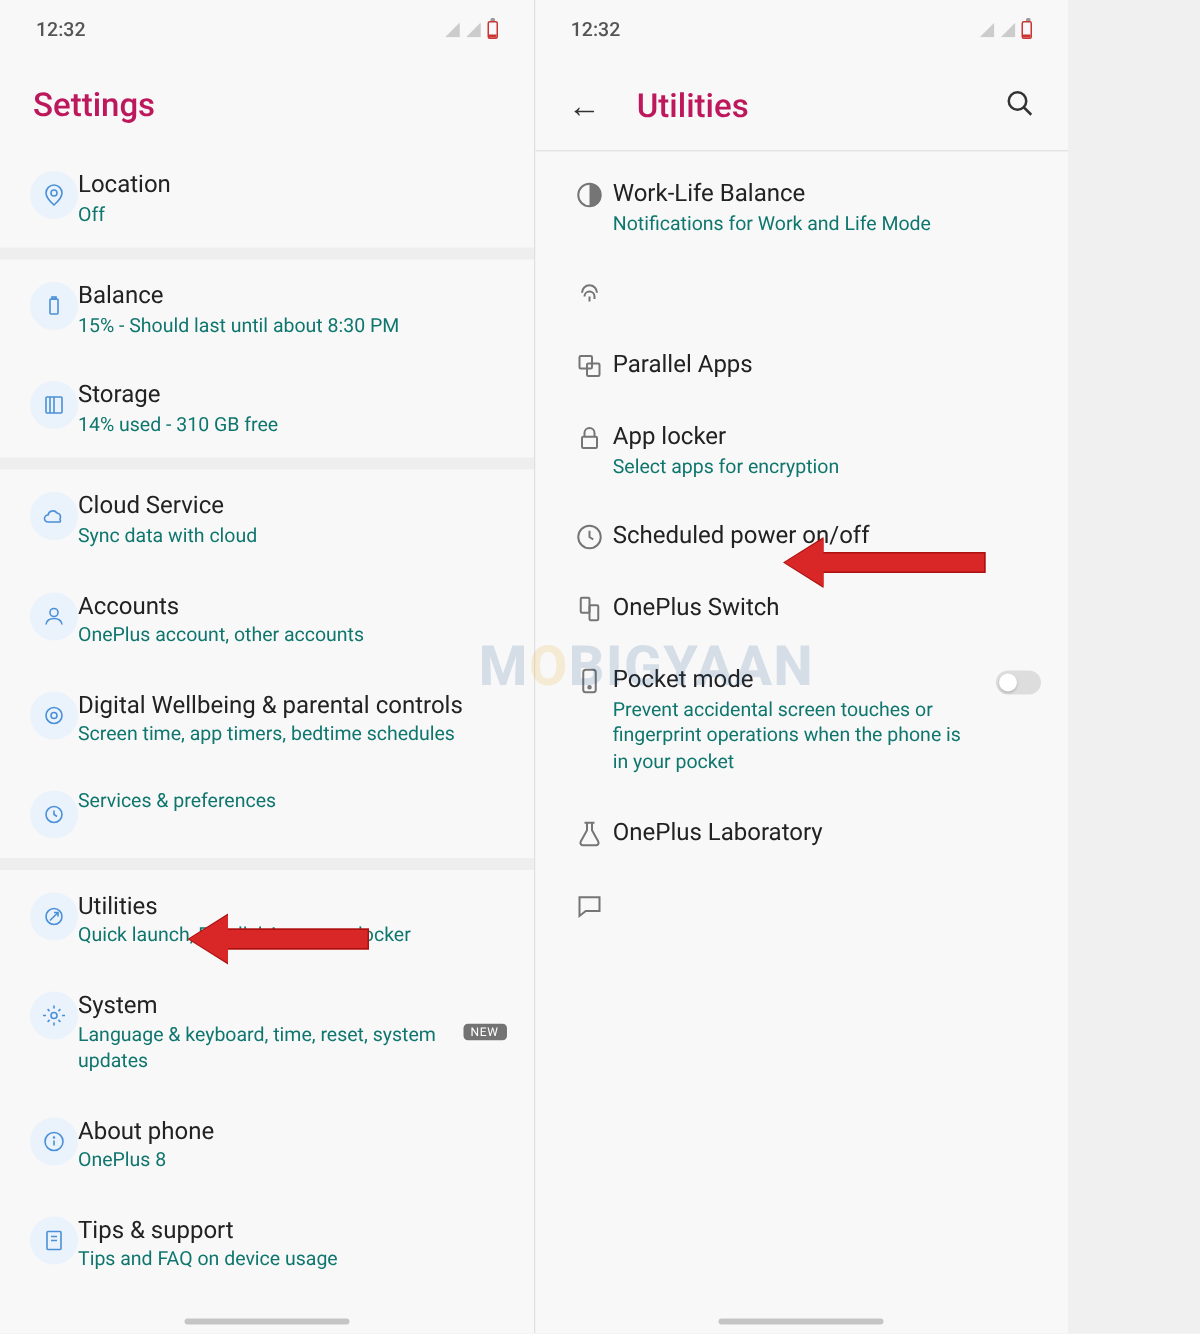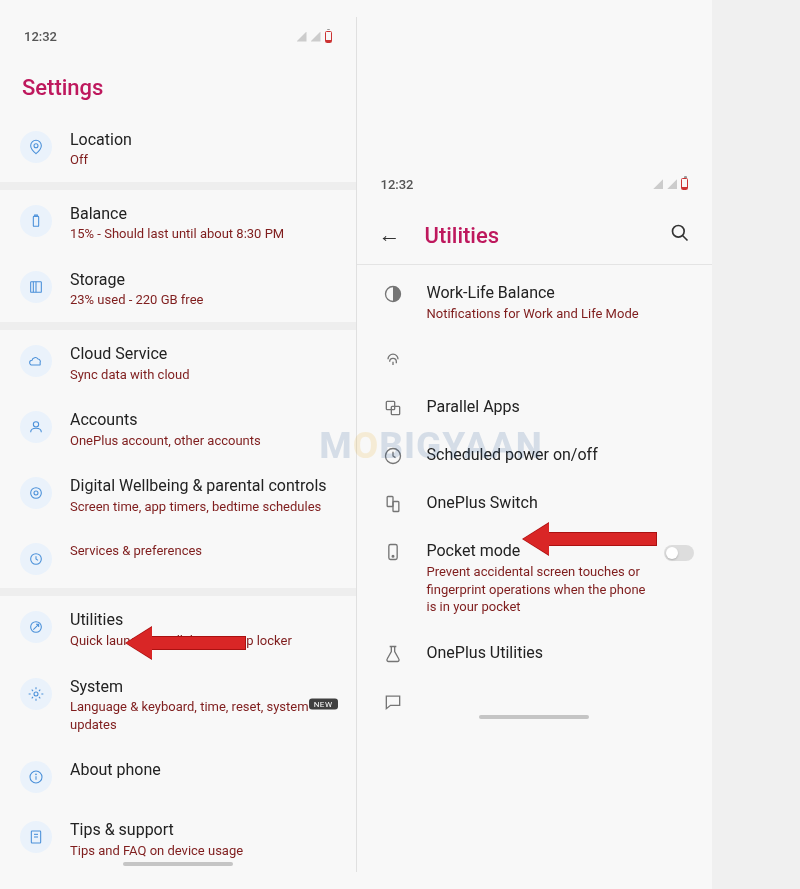--- a/index.html
+++ b/index.html
@@ -1,17 +1,17 @@
 <!DOCTYPE html>
 <html><head>
   <meta charset="utf-8">
   <style>
     * { box-sizing: border-box; margin: 0; padding: 0; }
     body { font-family: -apple-system, BlinkMacSystemFont, "Segoe UI", Roboto, sans-serif; background: #f0f0f0; }
-    .container { display: flex; width: 712px; height: 889px; background: #f8f8f8; align-items: center; }
+    .container { display: flex; width: 712px; height: 889px; background: #f8f8f8; }
     .phone { flex: 1; background: #f8f8f8; display: flex; flex-direction: column; position: relative; }
     .phone:first-child { border-right: 1px solid #e0e0e0; }
     
     .status-bar { display: flex; justify-content: space-between; align-items: center; padding: 10px 24px; height: 40px; }
     .status-time { font-size: 13px; color: #555; font-weight: 500; }
     .status-icons { display: flex; gap: 4px; align-items: center; }
     .sig { width: 10px; height: 10px; background: #ccc; clip-path: polygon(0% 100%, 100% 100%, 100% 0%); }
     .bat { width: 7px; height: 12px; border: 1.2px solid #999; border-radius: 1.5px; position: relative; }
     .bat::after { content:""; position:absolute; top:-3px; left:1.5px; width:3px; height:1.5px; background:#999; border-radius:1px 1px 0 0; }
     .bat.red { border-color:#c33; }
@@ -20,29 +20,29 @@
     .header { padding: 18px 22px 16px; }
     .header-title { font-size: 22px; color: #be185d; font-weight: 500; }
     .header-row { display:flex; align-items:center; gap:24px; }
     .back-arrow { font-size: 22px; color: #333; cursor:pointer; user-select:none; }
     .search-icon { margin-left:auto; }
     
     .divider-thin { height: 1px; background:#e4e4e4; margin: 0 0 4px; }
     .section-gap { height: 8px; background:#eeeeee; }
 
     .list { flex:1; overflow: hidden; }
-    .item { display:flex; align-items:flex-start; padding: 13px 20px; gap: 18px; cursor:pointer; position:relative; }
+    .item { display:flex; align-items:flex-start; padding: 13px 20px; cursor:pointer; position:relative; }
     .icon-circle { width:32px; height:32px; min-width:32px; border-radius:50%; background:#eaf2fb; display:flex; align-items:center; justify-content:center; margin-top:2px; }
     .icon-circle svg { width:16px; height:16px; stroke:#4a90d9; fill:none; stroke-width:1.6; }
     .icon-plain { width:32px; min-width:32px; display:flex; align-items:center; justify-content:center; margin-top:2px; }
     .icon-plain svg { width:20px; height:20px; stroke:#757575; fill:none; stroke-width:1.6; }
     .item-text { flex:1; min-width:0; }
     .item-title { font-size: 16px; color:#222; line-height:1.35; }
-    .item-sub { font-size: 13px; color:#7f1d1d; line-height:1.35; margin-top:1px; }
-    .badge-new { position:absolute; right:18px; top:50%; transform:translateY(-50%); background:#404040; color:#fff; font-size:8px; padding:1px 5px; border-radius:3px; letter-spacing:0.5px; }
+    .item-sub { font-size: 13px; color:#0f766e; line-height:1.35; margin-top:1px; }
+    .badge-new { position:absolute; right:18px; top:50%; transform:translateY(-50%); background:#737373; color:#fff; font-size:8px; padding:1px 5px; border-radius:3px; letter-spacing:0.5px; }
     .toggle { position:absolute; right:18px; top:18px; width:30px; height:16px; background:#ddd; border-radius:10px; }
     .toggle::after { content:""; position:absolute; width:12px; height:12px; background:#fff; border-radius:50%; top:2px; left:2px; box-shadow:0 1px 2px rgba(0,0,0,0.2); }
 
     .arrow { position:absolute; z-index:5; pointer-events:none; }
     .arrow-shape { position:relative; }
     .arrow-body { background:#d92626; border:1px solid #a11; height:14px; }
     .arrow-head { width:0; height:0; border-top:16px solid transparent; border-bottom:16px solid transparent; border-right:26px solid #d92626; position:absolute; left:-24px; top:-9px; }
     .arrow-head::before { content:""; position:absolute; left:-1px; top:-17px; width:0; height:0; border-top:17px solid transparent; border-bottom:17px solid transparent; border-right:27px solid #a11; z-index:-1; }
 
     .nav-handle { position:absolute; bottom:6px; left:50%; transform:translateX(-50%); width:110px; height:4px; background:#c5c5c5; border-radius:3px; }
@@ -102,21 +102,21 @@
       <div class="item">
         <div class="icon-circle">
             <svg viewBox="0 0 24 24">
               <rect x="4" y="4" width="16" height="16" rx="1"></rect>
               <line x1="8" y1="4" x2="8" y2="20"></line>
               <line x1="12" y1="4" x2="12" y2="20"></line>
             </svg>
           </div>
         <div class="item-text">
             <div class="item-title">Storage</div>
-            <div class="item-sub">23% used - 220 GB free</div>
+            <div class="item-sub">14% used - 310 GB free</div>
           </div>
       </div>
 
       <div class="section-gap"></div>
 
       <div class="item">
         <div class="icon-circle">
             <svg viewBox="0 0 24 24">
               <path d="M18 15a4 4 0 0 0-3-6 5 5 0 0 0-9 2 3.5 3.5 0 0 0 0 7h12a3 3 0 0 0 0-3z"></path>
             </svg>
@@ -197,20 +197,21 @@
       <div class="item">
         <div class="icon-circle">
             <svg viewBox="0 0 24 24">
               <circle cx="12" cy="12" r="9"></circle>
               <line x1="12" y1="11" x2="12" y2="16"></line>
               <circle cx="12" cy="8" r="0.5" fill="#4a90d9"></circle>
             </svg>
           </div>
         <div class="item-text">
             <div class="item-title">About phone</div>
+            <div class="item-sub">OnePlus 8</div>
           </div>
       </div>
 
       <div class="item">
         <div class="icon-circle">
             <svg viewBox="0 0 24 24">
               <rect x="5" y="3" width="14" height="18" rx="1"></rect>
               <line x1="9" y1="8" x2="15" y2="8"></line>
               <line x1="9" y1="12" x2="15" y2="12"></line>
             </svg>
@@ -282,20 +283,32 @@
             <svg viewBox="0 0 24 24">
               <rect x="4" y="4" width="10" height="10" rx="1"></rect>
               <rect x="10" y="10" width="10" height="10" rx="1"></rect>
             </svg>
           </div>
         <div class="item-text">
             <div class="item-title">Parallel Apps</div>
           </div>
       </div>
 
+      <div class="item">
+        <div class="icon-plain">
+            <svg viewBox="0 0 24 24">
+              <rect x="6" y="11" width="12" height="9" rx="1"></rect>
+              <path d="M8 11V8a4 4 0 0 1 8 0v3"></path>
+            </svg>
+          </div>
+        <div class="item-text">
+            <div class="item-title">App locker</div>
+            <div class="item-sub">Select apps for encryption</div>
+          </div>
+      </div>
 
       <div class="item">
         <div class="icon-plain">
             <svg viewBox="0 0 24 24">
               <circle cx="12" cy="12" r="9"></circle>
               <path d="M12 7v5l3 2"></path>
             </svg>
           </div>
         <div class="item-text">
             <div class="item-title">Scheduled power on/off</div>
@@ -328,21 +341,21 @@
         <div class="toggle"></div>
       </div>
 
       <div class="item">
         <div class="icon-plain">
             <svg viewBox="0 0 24 24">
               <path d="M10 3v6l-5 9a2 2 0 0 0 2 3h10a2 2 0 0 0 2-3l-5-9V3M8 3h8"></path>
             </svg>
           </div>
         <div class="item-text">
-            <div class="item-title">OnePlus Utilities</div>
+            <div class="item-title">OnePlus Laboratory</div>
           </div>
       </div>
 
       <div class="item">
         <div class="icon-plain">
             <svg viewBox="0 0 24 24">
               <path d="M4 5h16v11H9l-5 4V5z"></path>
             </svg>
           </div>
       </div>

